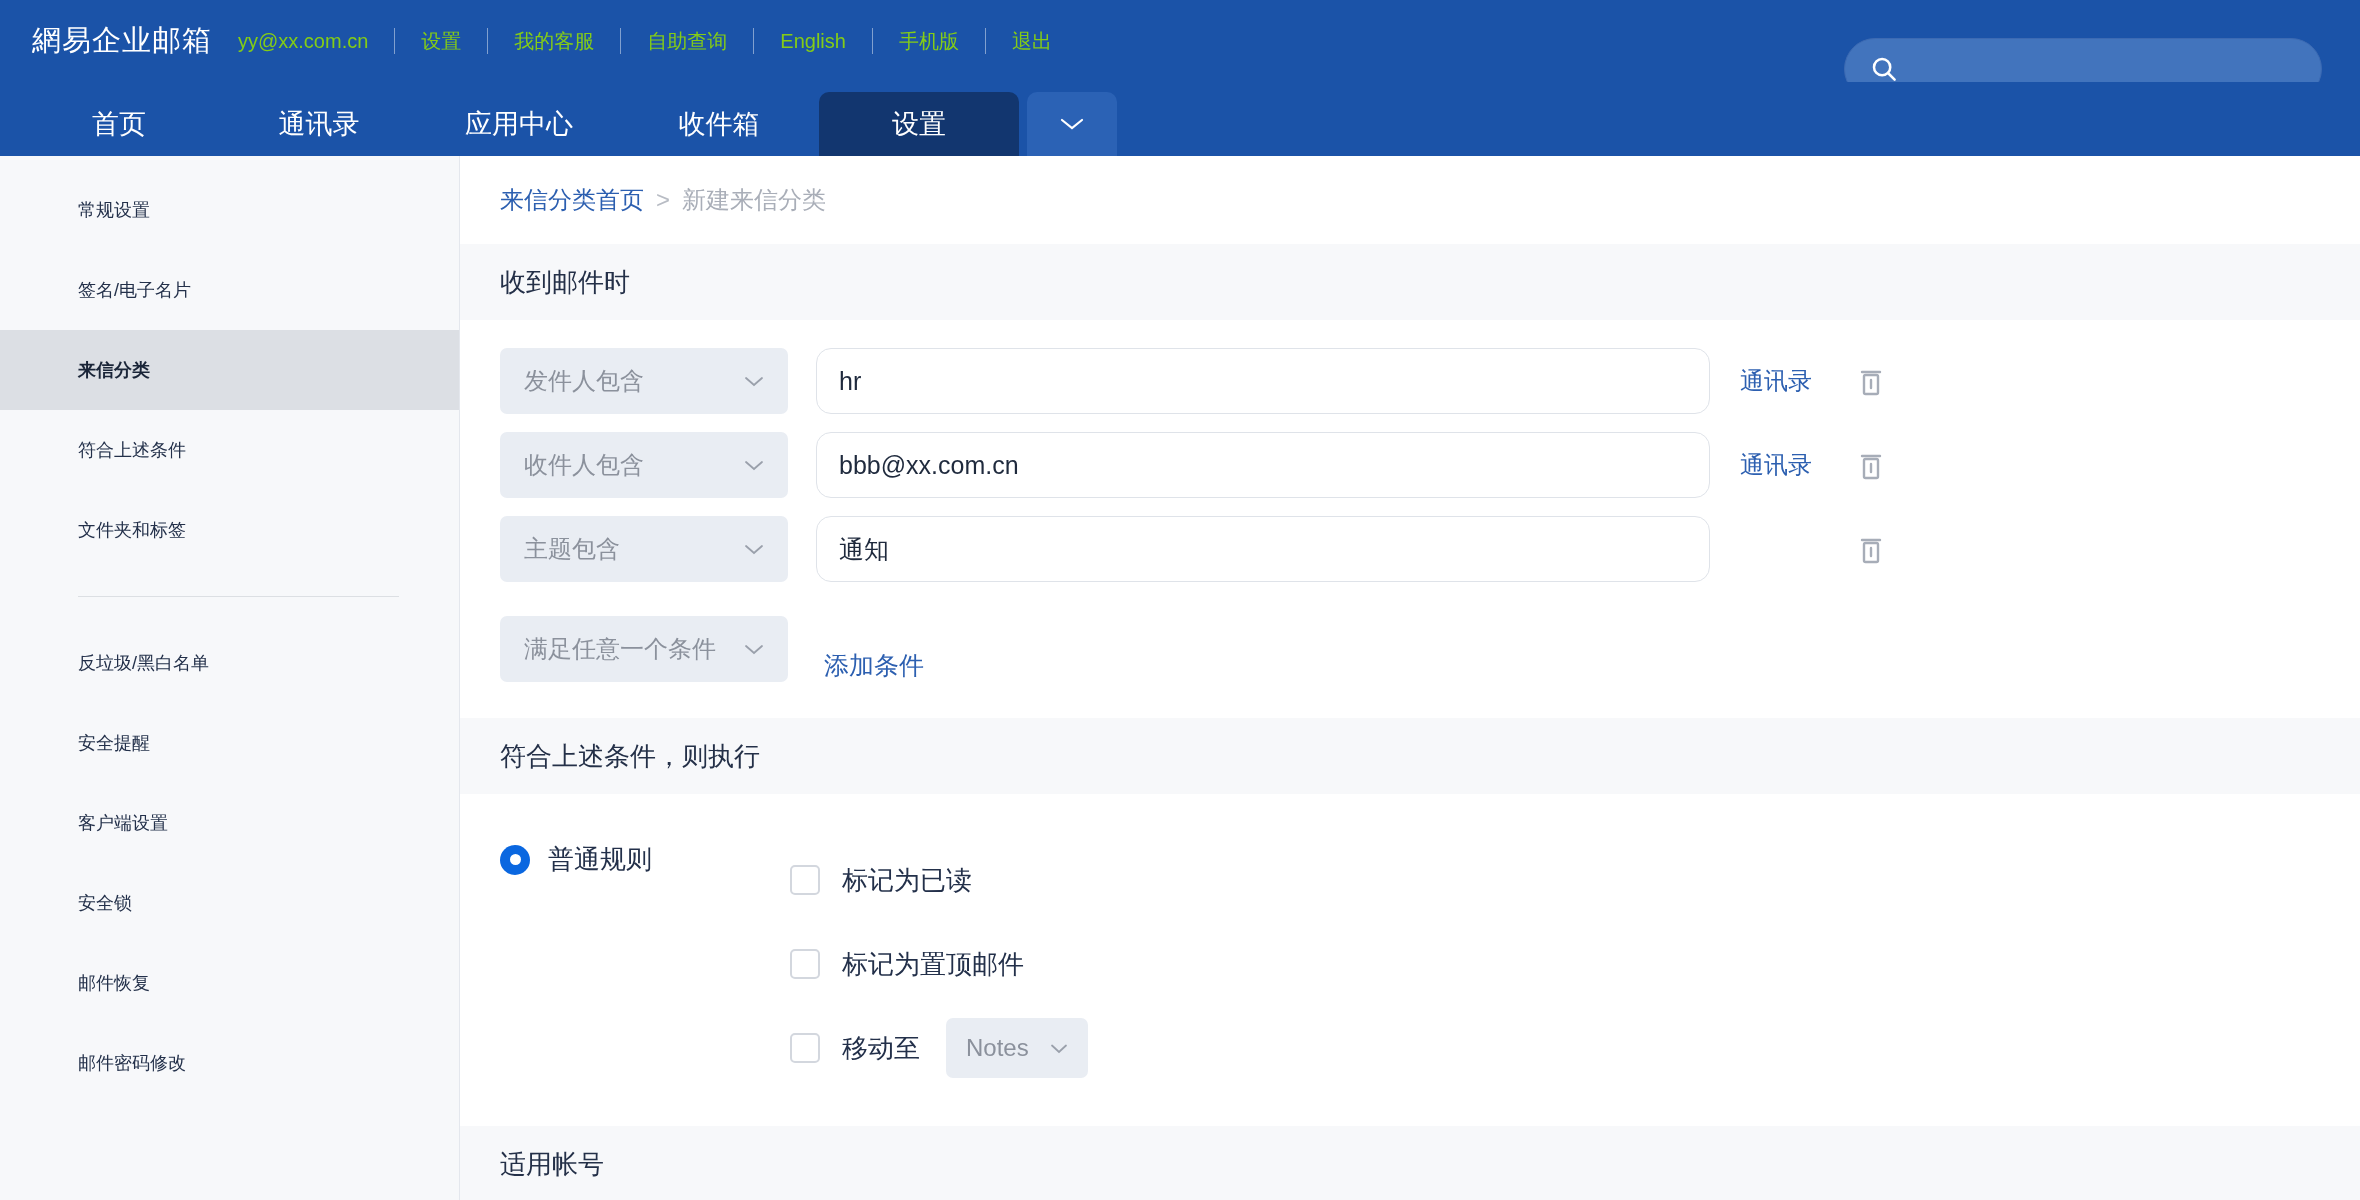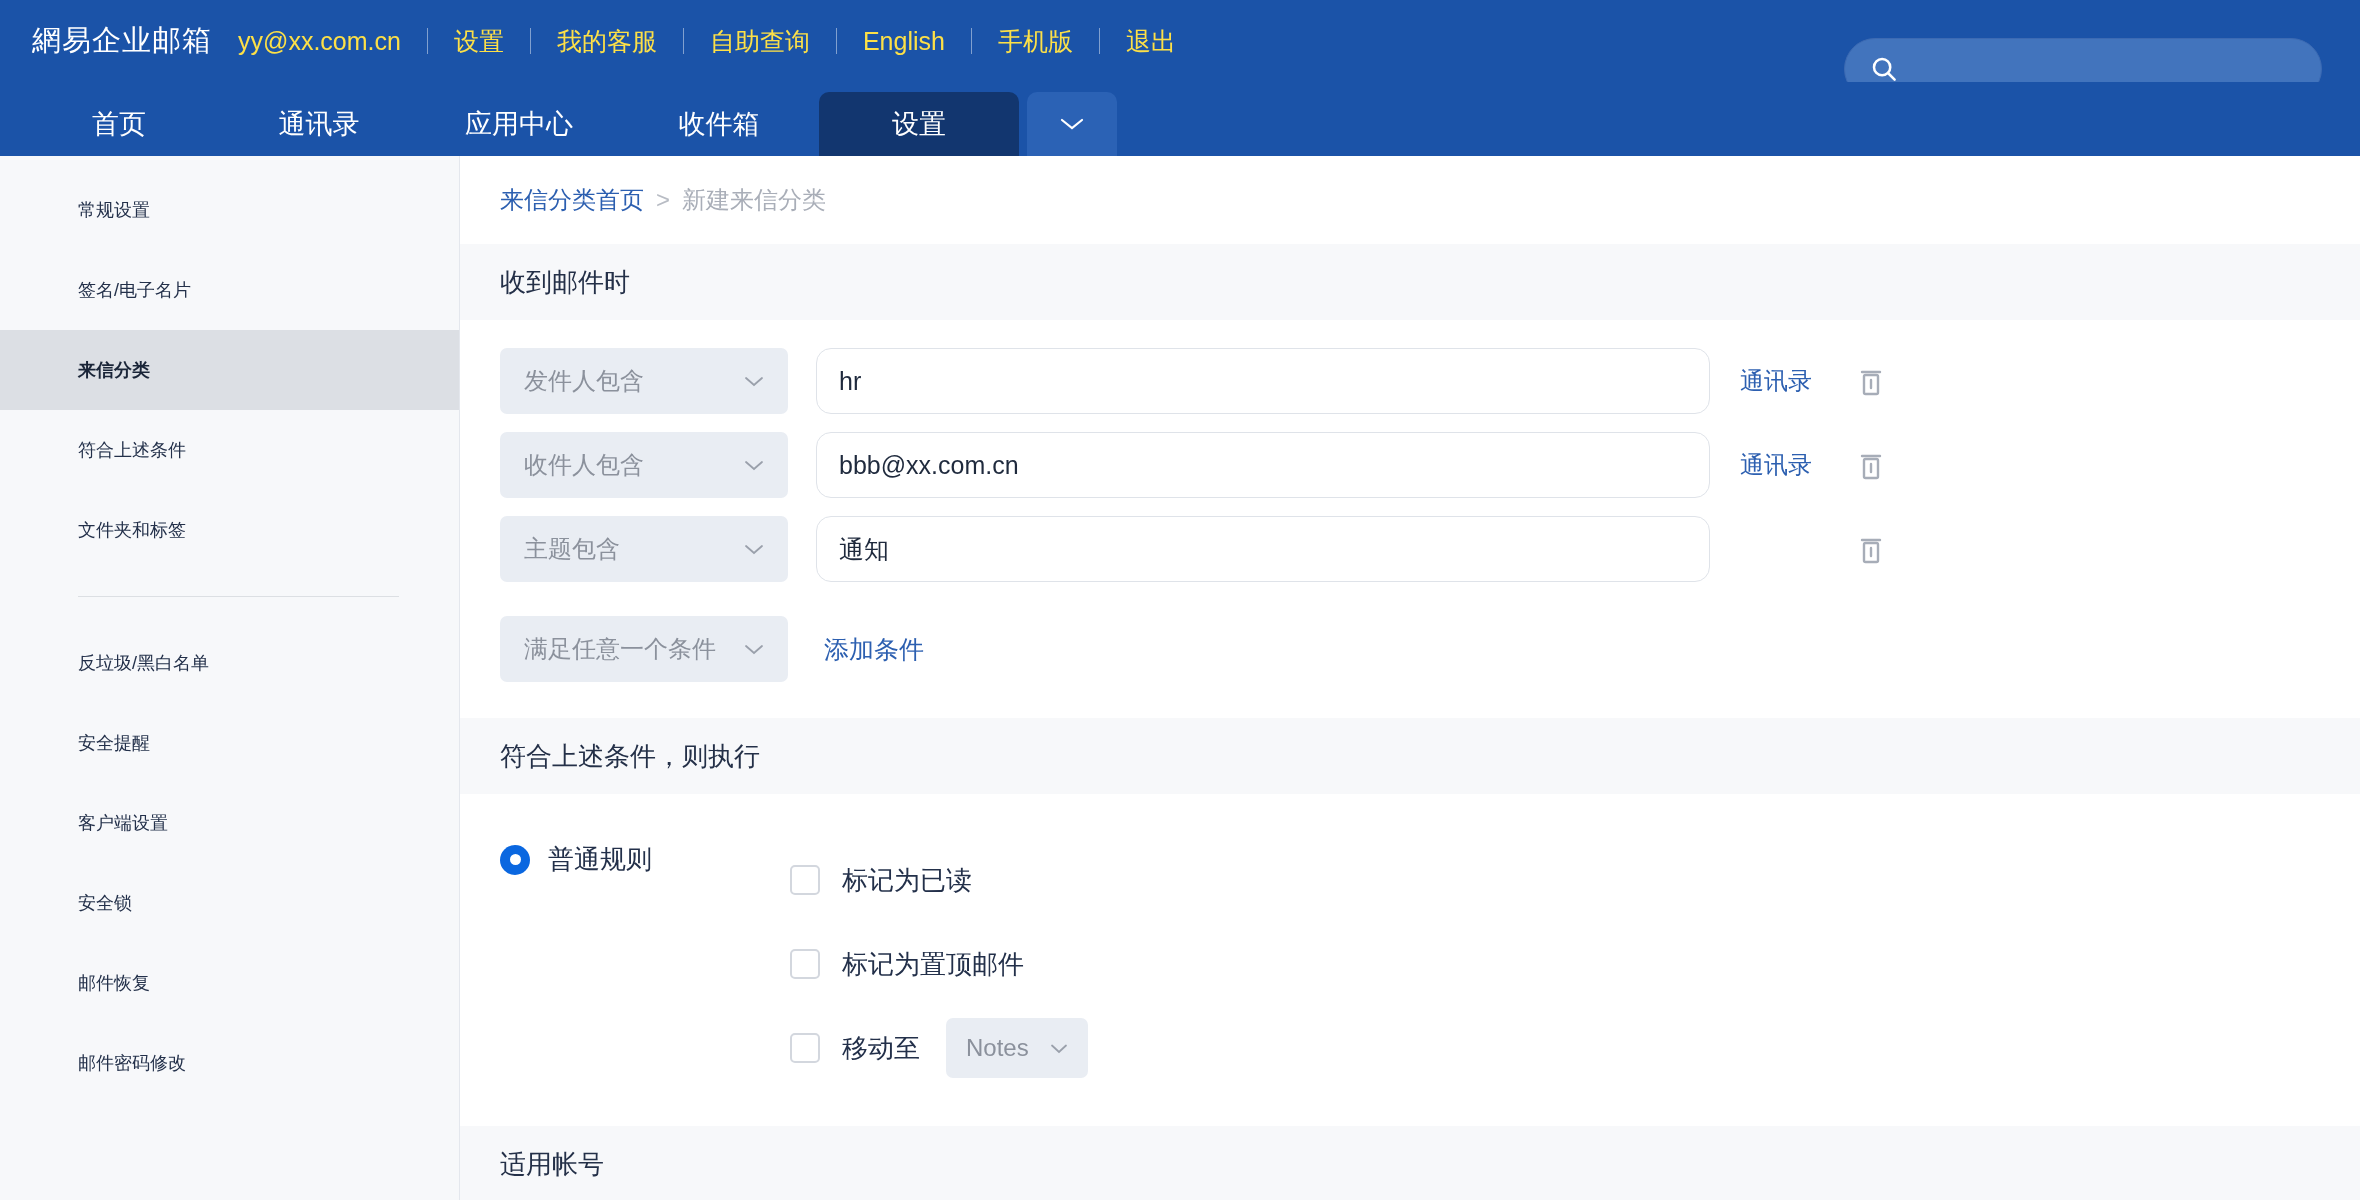--- a/index.html
+++ b/index.html
@@ -20,22 +20,22 @@
     padding-left: 32px;
   }
   .brand {
     color: #ffffff;
     font-size: 29px;
     letter-spacing: 1px;
     white-space: nowrap;
   }
   .topnav { display: flex; align-items: center; }
   .topnav-item {
-    color: #fde047;
-    font-size: 25px;
+    color: #84cc16;
+    font-size: 20px;
     padding: 0 26px;
     white-space: nowrap;
     cursor: pointer;
   }
   .topnav-sep {
     width: 1px; height: 26px;
     background: rgba(255,255,255,0.45);
   }
   .searchbox {
     position: absolute;
@@ -195,21 +195,21 @@
     margin-left: 38px;
     cursor: pointer;
     display: flex;
     align-items: center;
     width: 36px;
     flex: 0 0 auto;
   }
 
   .logic-row {
     display: flex;
-    align-items: center;
+    align-items: flex-end;
     margin-top: 34px;
     margin-bottom: 36px;
   }
   .add-cond {
     color: #2c5fb0;
     font-size: 25px;
     margin-left: 36px;
     cursor: pointer;
   }
 

